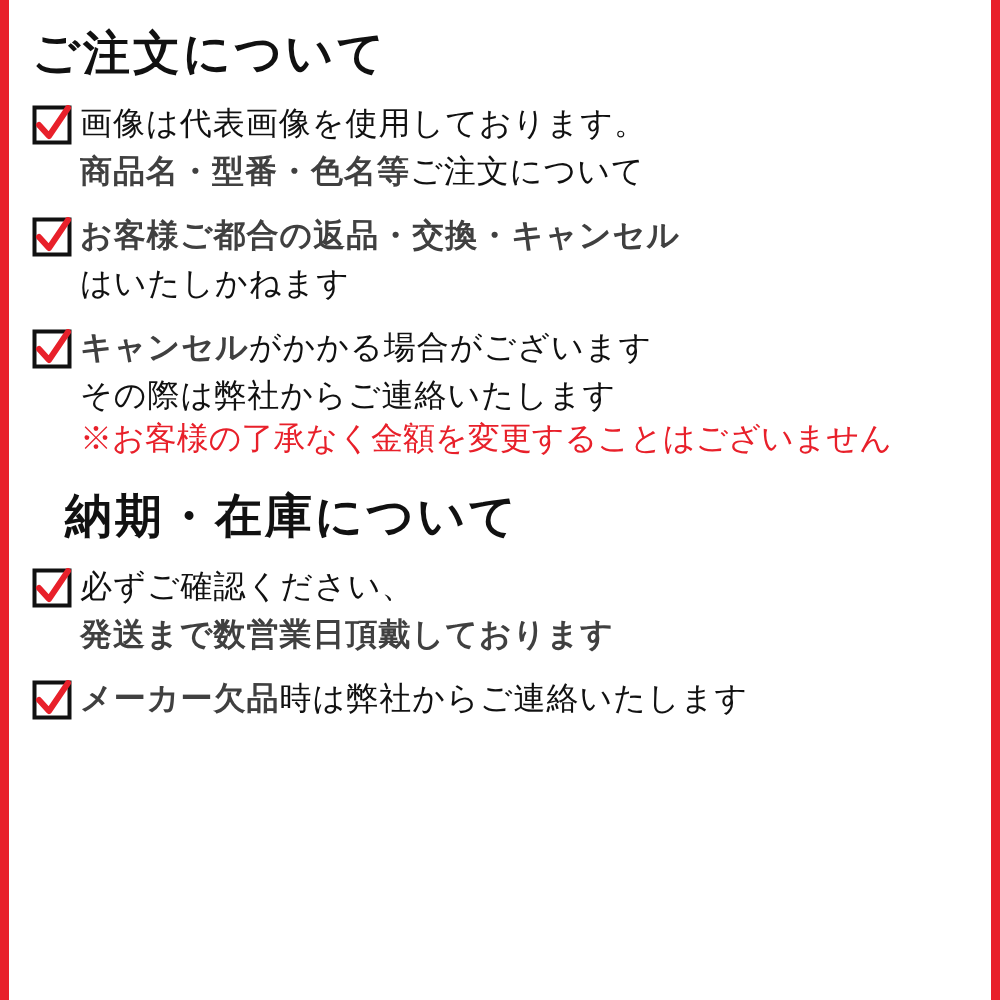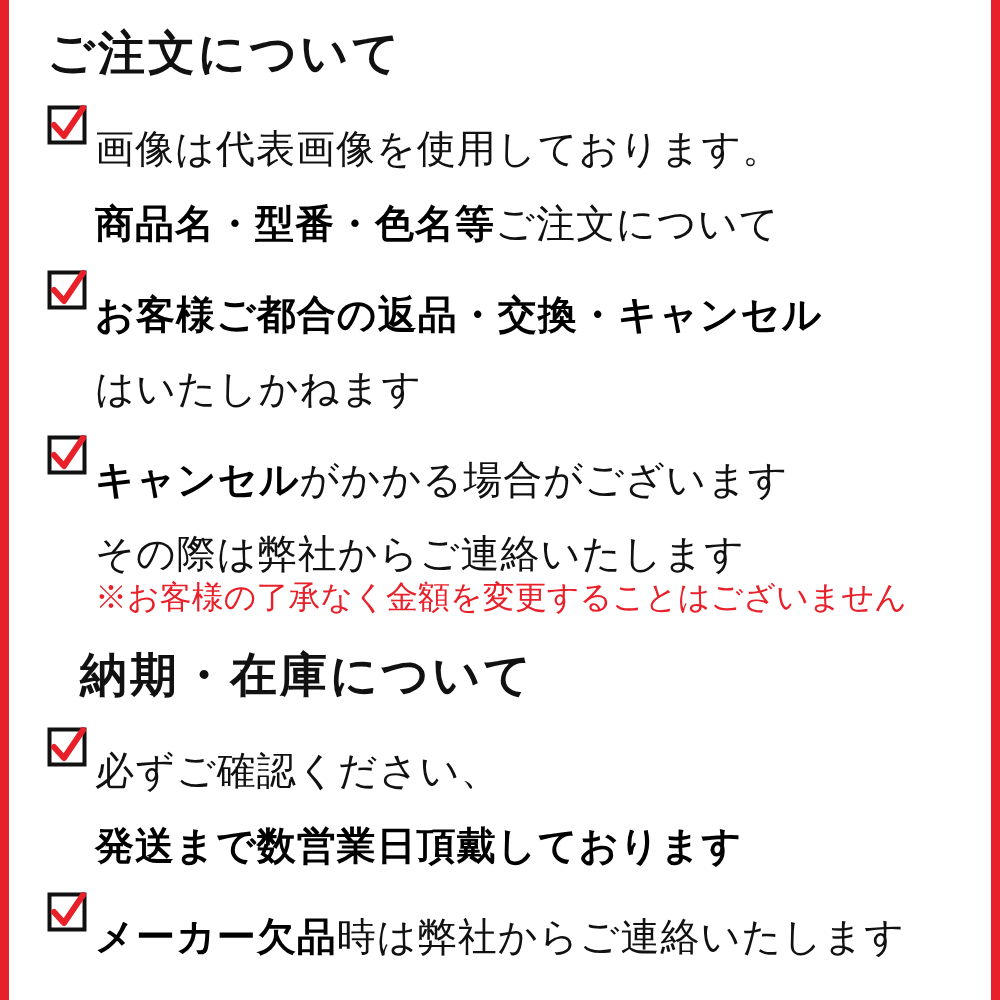--- a/index.html
+++ b/index.html
@@ -46,21 +46,21 @@
     font-size: 74px;
     font-weight: bold;
     letter-spacing: 2px;
     color: #111111;
     line-height: 100px;
     font-family: "DejaVu Serif", "Liberation Serif", serif;
   }
 
   
   .content {
-    padding: 22px 0 0 38px;
+    padding: 22px 0 0 23px;
   }
   .section-heading {
     font-size: 47px;
     font-weight: bold;
     color: #111111;
     letter-spacing: 3px;
     margin: 0 0 6px 0;
     font-family: "DejaVu Serif", "Liberation Serif", serif;
   }
   .section-heading.second {
@@ -80,29 +80,28 @@
     margin-right: 8px;
     margin-top: 6px;
     position: relative;
   }
   .check svg { display: block; }
 
   .lines {
     flex: 1 1 auto;
   }
   .line {
-    font-size: 39px;
+    font-size: 32px;
     line-height: 48px;
     color: #111111;
     letter-spacing: 1px;
     font-family: "DejaVu Serif", "Liberation Serif", serif;
     white-space: nowrap;
-    margin-top: 26px;
-  }
-  .line .red { color: #000000; font-weight: bold; }
+  }
+  .line .red { color: #404040; font-weight: bold; }
   .line .blk { color: #111111; }
 
   .note {
     font-size: 32px;
     line-height: 34px;
     color: #e8202a;
     letter-spacing: 0px;
     margin-top: 2px;
     font-family: "DejaVu Serif", "Liberation Serif", serif;
     white-space: nowrap;

